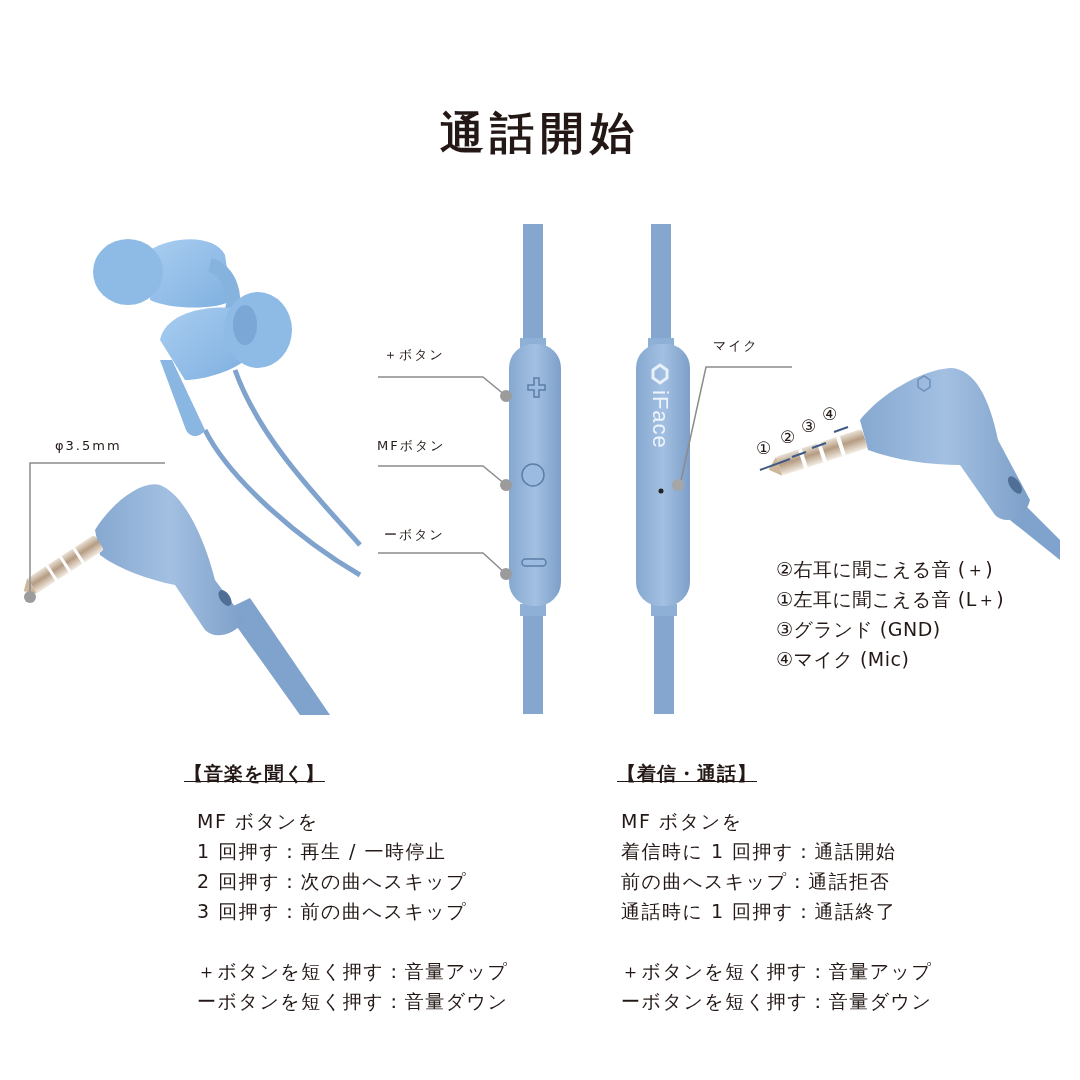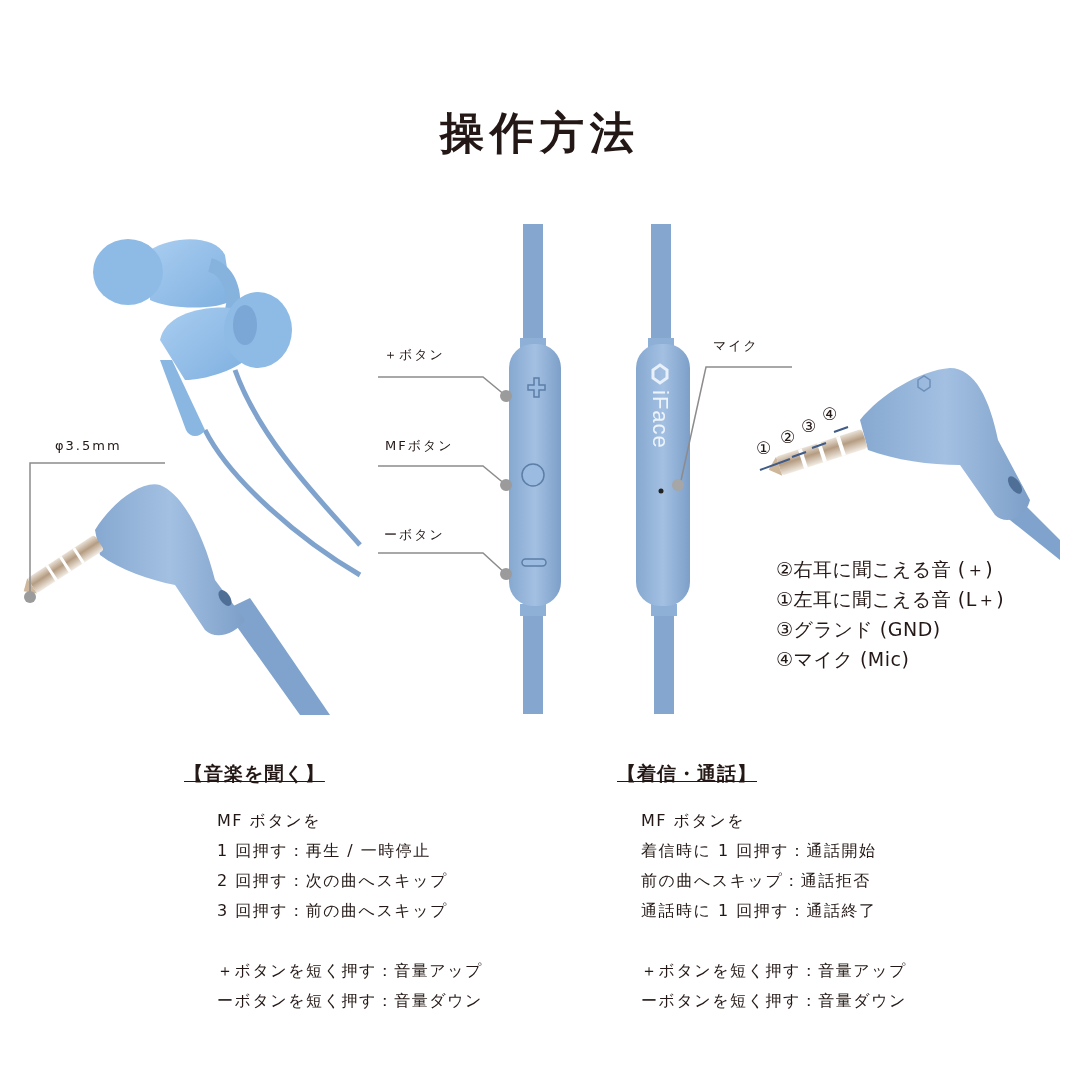--- a/index.html
+++ b/index.html
@@ -5,28 +5,28 @@
   html, body { margin: 0; padding: 0; background: #ffffff; }
   body { width: 1080px; height: 1080px; position: relative; overflow: hidden;
          font-family: "DejaVu Sans", "Liberation Sans", sans-serif; color: #231815; }
   .abs { position: absolute; }
   .title { left: 0; width: 1080px; top: 104px; text-align: center; font-size: 44px; font-weight: bold;
            letter-spacing: 6px; color: #231815; }
   .label { font-size: 13px; letter-spacing: 2px; color: #231815; white-space: nowrap; }
   .pin-list { left: 776px; top: 554px; font-size: 19px; line-height: 30px; letter-spacing: 0.5px; }
   .pin-list div { white-space: nowrap; }
   .section-head { font-size: 19px; font-weight: bold; letter-spacing: 1px; text-decoration: underline; }
-  .section-body { font-size: 16px; line-height: 30px; letter-spacing: 1.5px; margin-left: 20px; }
+  .section-body { font-size: 19px; line-height: 30px; letter-spacing: 1.5px; }
   .section-body div { white-space: nowrap; min-height: 30px; }
   svg { position: absolute; left: 0; top: 0; }
 </style>
 </head>
 <body>
 
-<div class="abs title">操作方法</div>
+<div class="abs title">通話開始</div>
 
 <svg width="1080" height="1080" viewBox="0 0 1080 1080">
   <defs>
     <linearGradient id="blueBody" x1="0" x2="1" y1="0" y2="0">
       <stop offset="0" stop-color="#86a8d0"></stop>
       <stop offset="0.5" stop-color="#a3c0e2"></stop>
       <stop offset="1" stop-color="#7d9fc8"></stop>
     </linearGradient>
     <linearGradient id="metal" x1="0" x2="0" y1="0" y2="1">
       <stop offset="0" stop-color="#e9e1d6"></stop>
@@ -131,21 +131,21 @@
 
 <div class="abs" style="left:756px; top:438px; font-size:17px;">①</div>
 <div class="abs" style="left:780px; top:427px; font-size:17px;">②</div>
 <div class="abs" style="left:801px; top:416px; font-size:17px;">③</div>
 <div class="abs" style="left:822px; top:404px; font-size:17px;">④</div>
 
 <div class="abs" style="left:651px; top:390px; width:22px; height:110px; color:#eef4fb; font-size:22px; writing-mode:vertical-rl; letter-spacing:1px; font-family:'Liberation Sans', sans-serif;">iFace</div>
 
 <div class="abs label" style="left:55px; top:438px;">φ3.5mm</div>
 <div class="abs label" style="left:384px; top:346px;">＋ボタン</div>
-<div class="abs label" style="left:377px; top:437px;margin-left:8px;">MFボタン</div>
+<div class="abs label" style="left:377px; top:437px;">MFボタン</div>
 <div class="abs label" style="left:384px; top:526px;">ーボタン</div>
 <div class="abs label" style="left:713px; top:337px;">マイク</div>
 
 <div class="abs pin-list">
   <div>②右耳に聞こえる音 (＋)</div>
   <div>①左耳に聞こえる音 (L＋)</div>
   <div>③グランド (GND)</div>
   <div>④マイク (Mic)</div>
 </div>
 

